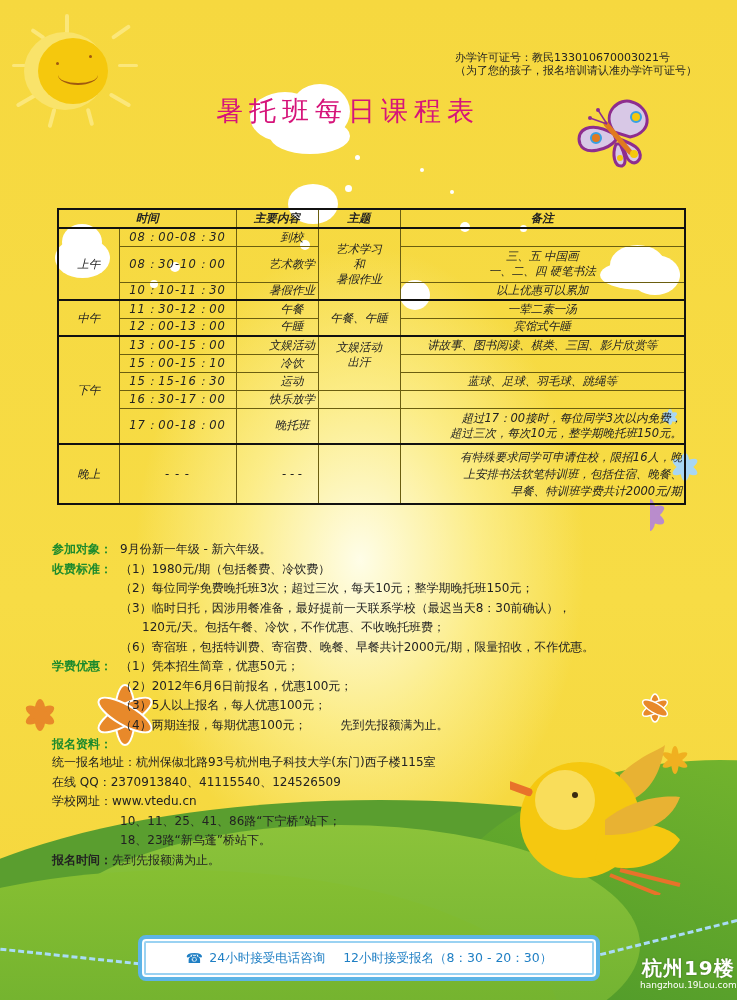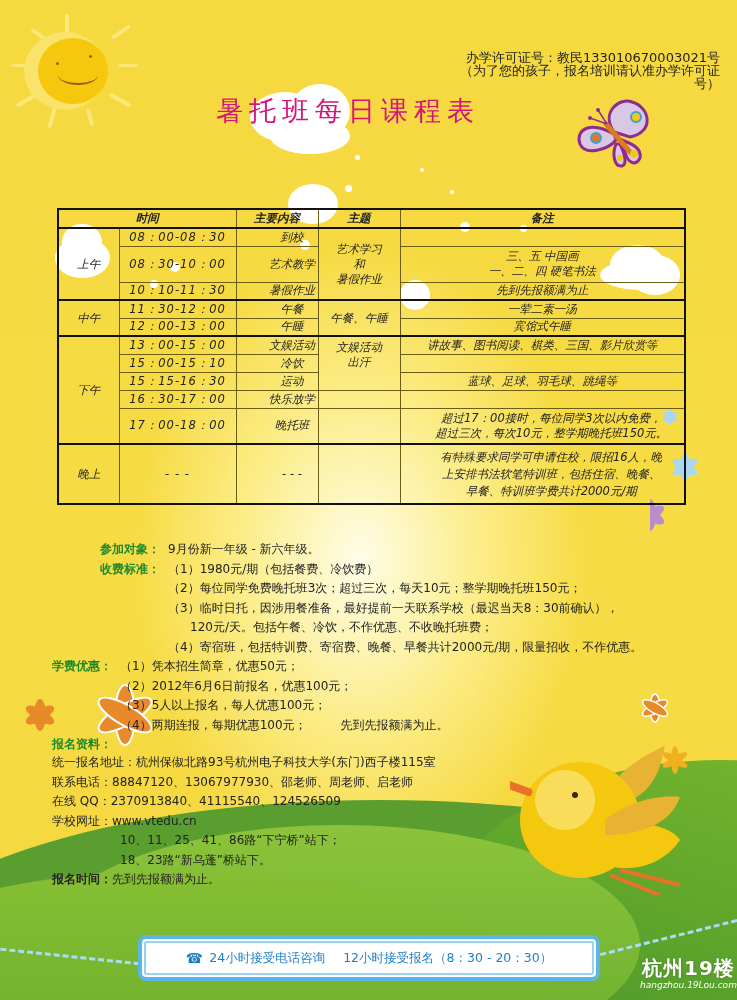--- a/index.html
+++ b/index.html
@@ -47,22 +47,22 @@
   .cloud { position: absolute; background: #fff; border-radius: 50%; }
   .dot { position: absolute; background: #fff; border-radius: 50%; }
   
   .butterfly { position: absolute; left: 570px; top: 92px; width: 95px; height: 80px; }
   
   .bird { position: absolute; left: 510px; top: 745px; width: 200px; height: 150px; }
   
   .flower { position: absolute; }
 
   .permit {
-    position: absolute; left: 440px; top: 51px; width: 280px;
-    font-size: 13px; line-height: 13px; color: #222; text-align: right;
+    position: absolute; left: 455px; top: 51px; width: 280px;
+    font-size: 11px; line-height: 13px; color: #222; text-align: left;
   }
   .title {
     position: absolute; left: 216px; top: 93px;
     font-size: 27px; font-weight: normal; color: #d6147a; letter-spacing: 6px;
     font-family: "DejaVu Sans", sans-serif;
   }
   .label-green { color: #1c8a2c; font-weight: bold; }
   .special { position: absolute; left: 52px; top: 148px; font-size: 12px; line-height: 19px; }
   .special .row { display: flex; }
   .special .lbl { width: 68px; }
@@ -76,21 +76,21 @@
     border: 1px solid #6b5e10; padding: 0 2px; height: 18px; line-height: 15px;
     background: transparent;
     font-style: italic;
   }
   table.sched th { font-weight: bold; height: 19px; border-bottom: 2px solid #111; }
   table.sched td.period { width: 61px; }
   table.sched td.time { width: 117px; letter-spacing: 1px; }
   table.sched td.content { width: 82px; padding-left: 32px; }
   table.sched td.theme { width: 82px; }
   table.sched tr.sep td { border-top: 2px solid #111; }
-  table.sched td.note-left { text-align: center; padding-left: 20px; }
+  table.sched td.note-left { text-align: right; padding-left: 20px; }
 
   .info { position: absolute; left: 52px; font-size: 12px; line-height: 19.5px; }
   .info .row { display: flex; white-space: nowrap; }
   .info .lbl { width: 68px; }
   .info .indent { padding-left: 68px; }
   .info .indent2 { padding-left: 90px; }
   .contact { position: absolute; left: 52px; top: 753px; font-size: 12px; line-height: 19.5px; }
   .contact .row { white-space: nowrap; }
   .contact .indent { padding-left: 68px; }
 
@@ -98,21 +98,21 @@
     position: absolute; left: 138px; top: 935px; width: 462px; height: 46px;
     background: #fff; border: 4px solid #5db4e6; border-radius: 8px;
     box-shadow: inset 0 0 0 2px #fff, inset 0 0 0 4px #9ad2f2;
     display: flex; align-items: center; justify-content: center;
     font-size: 12.5px; color: #1f7fc4; gap: 6px;
   }
   .banner .phone { font-size: 14px; color: #1f7fc4; }
   .rope { position: absolute; height: 0; border-top: 3px dashed #a9dcf6; }
   .logo { position: absolute; left: 640px; top: 955px; color: #fff; text-align: center; }
   .logo .big { font-size: 20px; font-weight: bold; letter-spacing: 1px; text-shadow: 0 0 2px rgba(0,0,0,0.3); }
-  .logo .small { font-size: 9px; margin-top: -2px; font-style: italic; }
+  .logo .small { font-size: 9px; margin-top: -2px; }
 </style>
 </head>
 <body>
 
 <div class="poster">
 
   <div class="hill-back"></div>
   <div class="hill-right"></div>
   <div class="hill-mid"></div>
   <div class="hill-front"></div>
@@ -265,21 +265,21 @@
       <td class="time" style="height:36px;">08：30-10：00</td>
       <td class="content">艺术教学</td>
       <td>
         <div>三、五 中国画</div>
         <div>一、二、四 硬笔书法</div>
       </td>
     </tr>
     <tr>
       <td class="time">10：10-11：30</td>
       <td class="content">暑假作业</td>
-      <td>先到先报额满为止</td>
+      <td>以上优惠可以累加</td>
     </tr>
 
     <tr class="sep">
       <td class="period" rowspan="2">中午</td>
       <td class="time">11：30-12：00</td>
       <td class="content">午餐</td>
       <td class="theme" rowspan="2">午餐、午睡</td>
       <td>一荤二素一汤</td>
     </tr>
     <tr>
@@ -331,40 +331,40 @@
       <td class="theme"></td>
       <td class="note-left" style="line-height:17px;">
         <div>有特殊要求同学可申请住校，限招16人，晚</div>
         <div>上安排书法软笔特训班，包括住宿、晚餐、</div>
         <div>早餐、特训班学费共计2000元/期</div>
       </td>
     </tr>
   </tbody>
     </table>
 
-  <div class="info" style="top:540px;margin-left:48px;">
+  <div class="info" style="top:540px;">
     <div class="row">
       <span class="lbl label-green">参加对象：</span>
       <span>9月份新一年级 - 新六年级。</span>
     </div>
     <div class="row">
       <span class="lbl label-green">收费标准：</span>
       <span>（1）1980元/期（包括餐费、冷饮费）</span>
     </div>
     <div class="row indent">
         <span>（2）每位同学免费晚托班3次；超过三次，每天10元；整学期晚托班150元；</span>
       </div>
     <div class="row indent">
         <span>（3）临时日托，因涉用餐准备，最好提前一天联系学校（最迟当天8：30前确认），</span>
       </div>
     <div class="row indent2">
         <span>120元/天。包括午餐、冷饮，不作优惠、不收晚托班费；</span>
       </div>
     <div class="row indent">
-        <span>（4）寄宿班，包括特训费、寄宿费、晚餐、早餐共计2000元/期，限量招收，不作优惠。</span>
+        <span>（6）寄宿班，包括特训费、寄宿费、晚餐、早餐共计2000元/期，限量招收，不作优惠。</span>
       </div>
   </div>
 
   <div class="info" style="top:657px;">
     <div class="row">
       <span class="lbl label-green">学费优惠：</span>
       <span>（1）凭本招生简章，优惠50元；</span>
     </div>
     <div class="row indent">
         <span>（2）2012年6月6日前报名，优惠100元；</span>
@@ -376,21 +376,20 @@
       <span>（4）两期连报，每期优惠100元；</span>
       <span style="padding-left:34px;">先到先报额满为止。</span>
     </div>
     <div class="row">
       <span class="lbl label-green">报名资料：</span>
     </div>
   </div>
 
   <div class="contact">
     <div class="row">统一报名地址：杭州保俶北路93号杭州电子科技大学(东门)西子楼115室</div>
-    <div class="row">联系电话：88847120、13067977930、邵老师、周老师、启老师</div>
     <div class="row">在线 QQ：2370913840、41115540、124526509</div>
     <div class="row">学校网址：www.vtedu.cn</div>
     <div class="row indent">10、11、25、41、86路“下宁桥”站下；</div>
     <div class="row indent">18、23路“新乌蓬”桥站下。</div>
     <div class="row">
       <span style="font-weight:bold;color:#222;">报名时间：</span><span>先到先报额满为止。</span>
     </div>
   </div>
 
   <div class="rope" style="left:0;top:955px;width:140px;transform:rotate(6deg);"></div>

